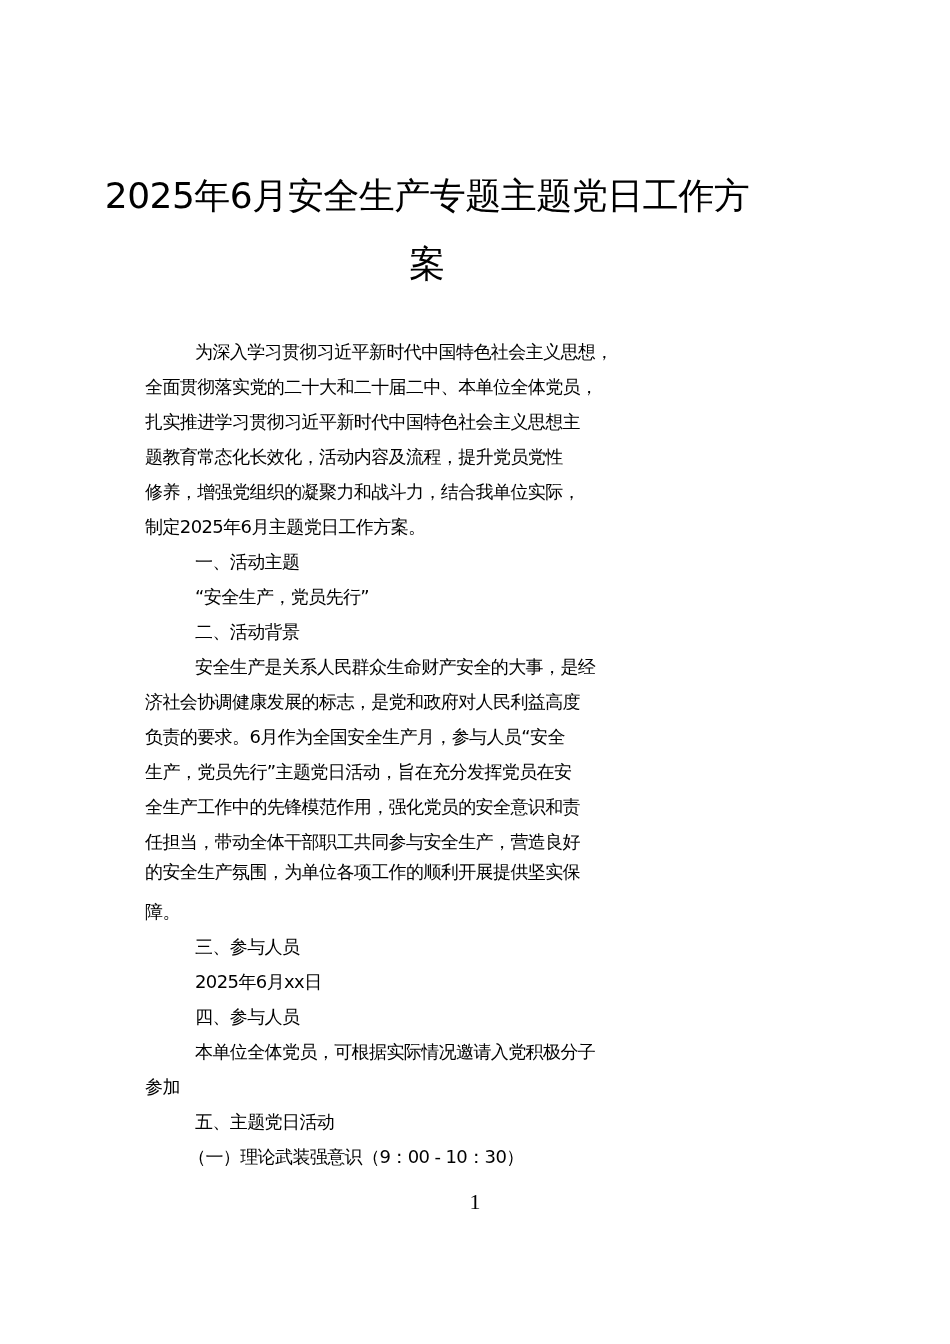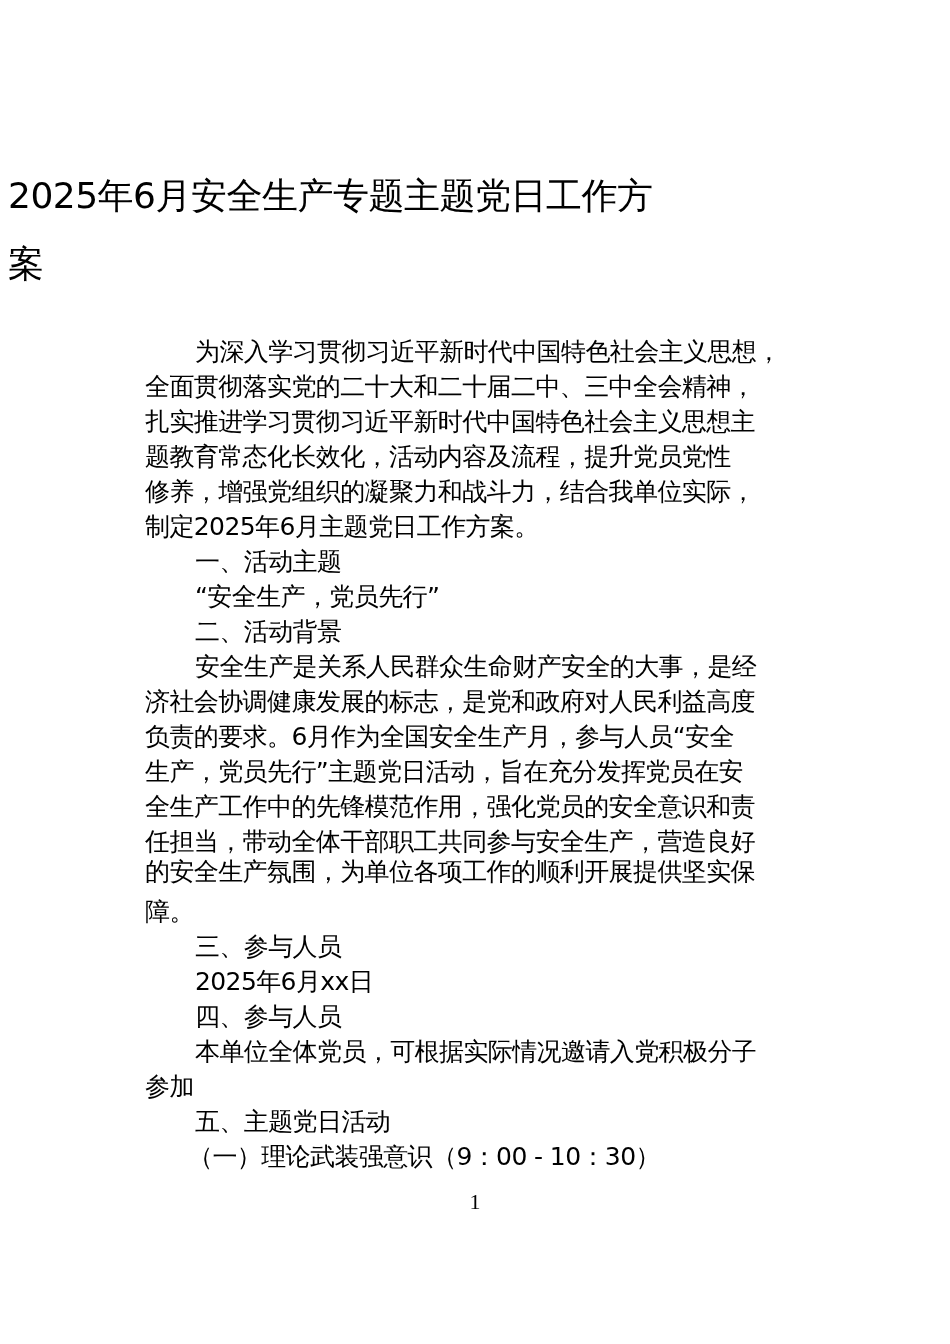--- a/index.html
+++ b/index.html
@@ -1,34 +1,34 @@
 <!DOCTYPE html>
 <html><head>
   <meta charset="utf-8">
   <style>
     html, body { margin: 0; padding: 0; background: #ffffff; }
     body { width: 950px; height: 1344px; position: relative; overflow: hidden; font-family: "DejaVu Sans", sans-serif; color: #000; }
     .page { position: absolute; left: 0; top: 0; width: 950px; height: 1344px; background: #fff; }
-    .title { position: absolute; left: 8px; width: 854px; text-align: left; font-size: 36px; line-height: 40px; white-space: nowrap; letter-spacing: -0.5px; }
+    .title { position: absolute; left: 0; width: 854px; text-align: center; font-size: 36px; line-height: 40px; white-space: nowrap; letter-spacing: -0.5px; }
     .title-line1 { top: 176px; }
     .title-line2 { top: 244px; }
-    .line { position: absolute; left: 145px; font-size: 25px; line-height: 30px; white-space: nowrap; letter-spacing: -0.6px; text-align: center; }
+    .line { position: absolute; left: 145px; font-size: 18px; line-height: 30px; white-space: nowrap; letter-spacing: -0.6px; text-align: center; }
     .indent { left: 195px; }
     .page-number { position: absolute; left: 0; width: 950px; top: 1188px; text-align: center; font-family: "Liberation Serif", serif; font-size: 22px; line-height: 28px; }
   </style>
 </head>
 <body>
 
 <div class="page">
   <div class="title title-line1">2025年6月安全生产专题主题党日工作方</div>
   <div class="title title-line2">案</div>
 
   <div>
     <div class="line indent" style="top:337px">为深入学习贯彻习近平新时代中国特色社会主义思想，</div>
-    <div class="line" style="top:372px">全面贯彻落实党的二十大和二十届二中、三中全会精神，</div>
+    <div class="line" style="top:372px">全面贯彻落实党的二十大和二十届二中、本单位全体党员，</div>
     <div class="line" style="top:407px">扎实推进学习贯彻习近平新时代中国特色社会主义思想主</div>
     <div class="line" style="top:442px">题教育常态化长效化，活动内容及流程，提升党员党性</div>
     <div class="line" style="top:477px">修养，增强党组织的凝聚力和战斗力，结合我单位实际，</div>
     <div class="line" style="top:512px">制定2025年6月主题党日工作方案。</div>
     <div class="line indent" style="top:547px">一、活动主题</div>
     <div class="line indent" style="top:582px">“安全生产，党员先行”</div>
     <div class="line indent" style="top:617px">二、活动背景</div>
     <div class="line indent" style="top:652px">安全生产是关系人民群众生命财产安全的大事，是经</div>
     <div class="line" style="top:687px">济社会协调健康发展的标志，是党和政府对人民利益高度</div>
     <div class="line" style="top:722px">负责的要求。6月作为全国安全生产月，参与人员“安全</div>

